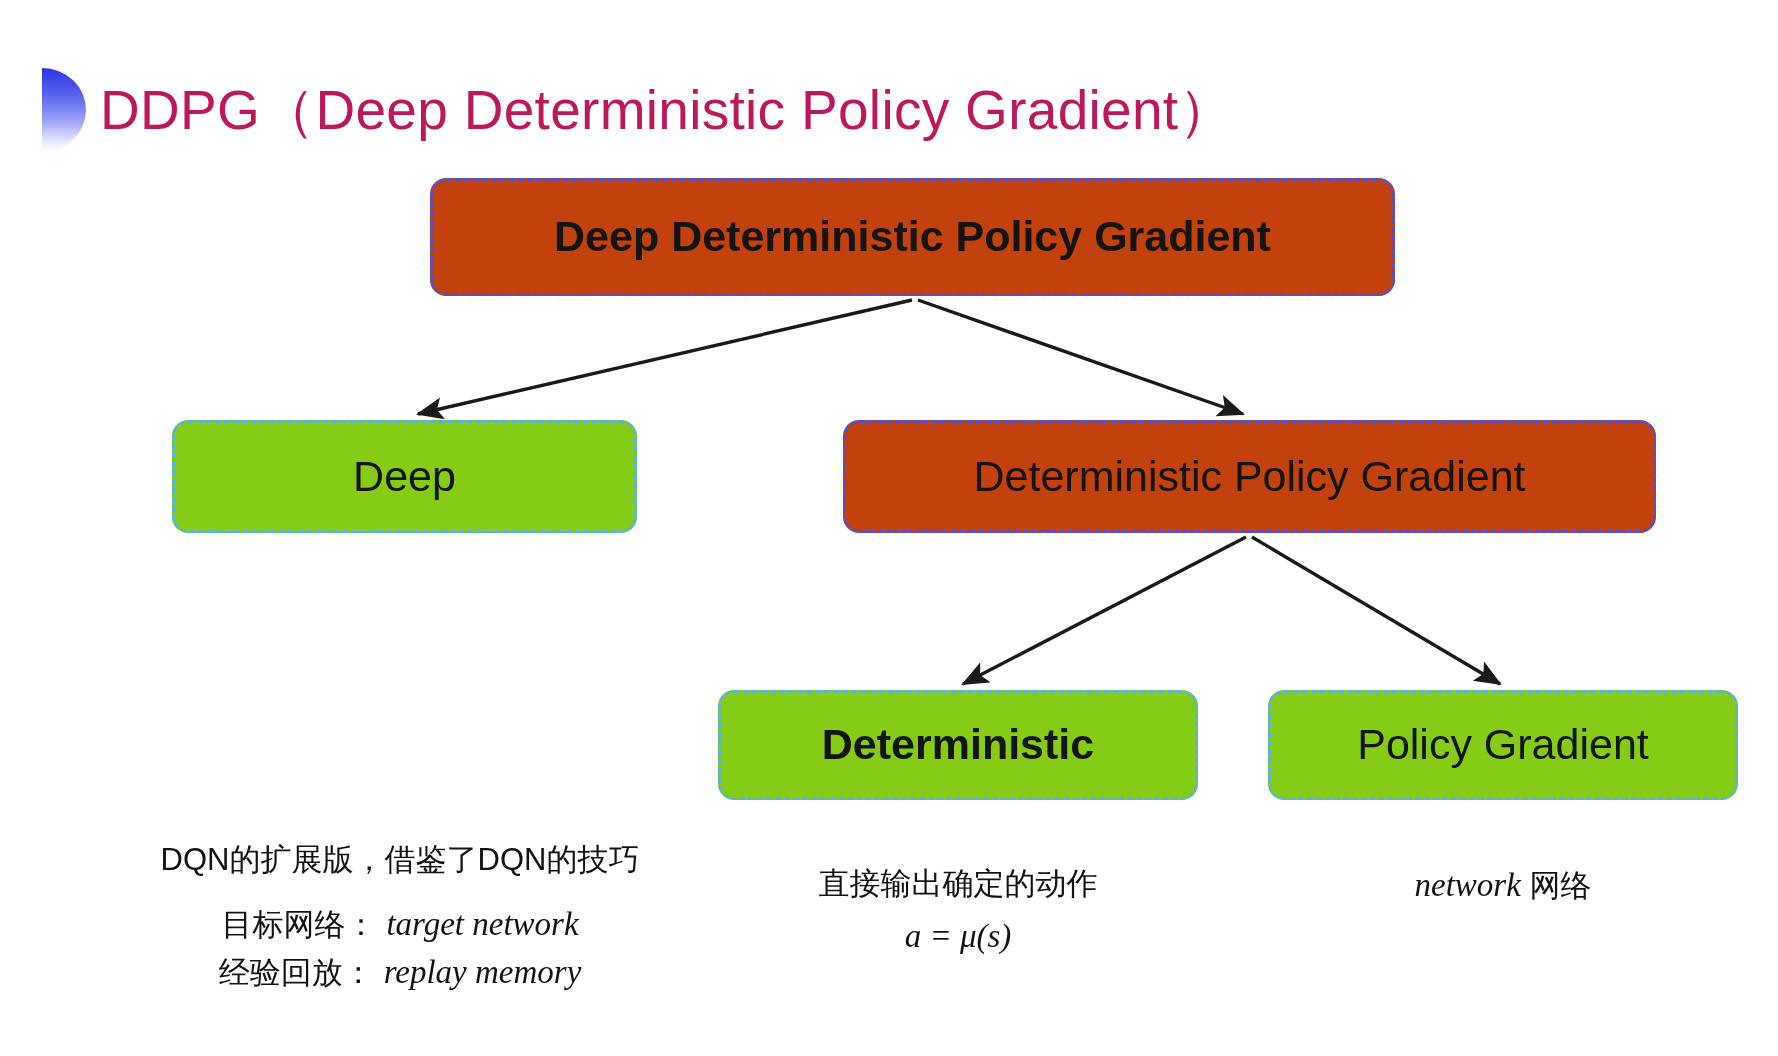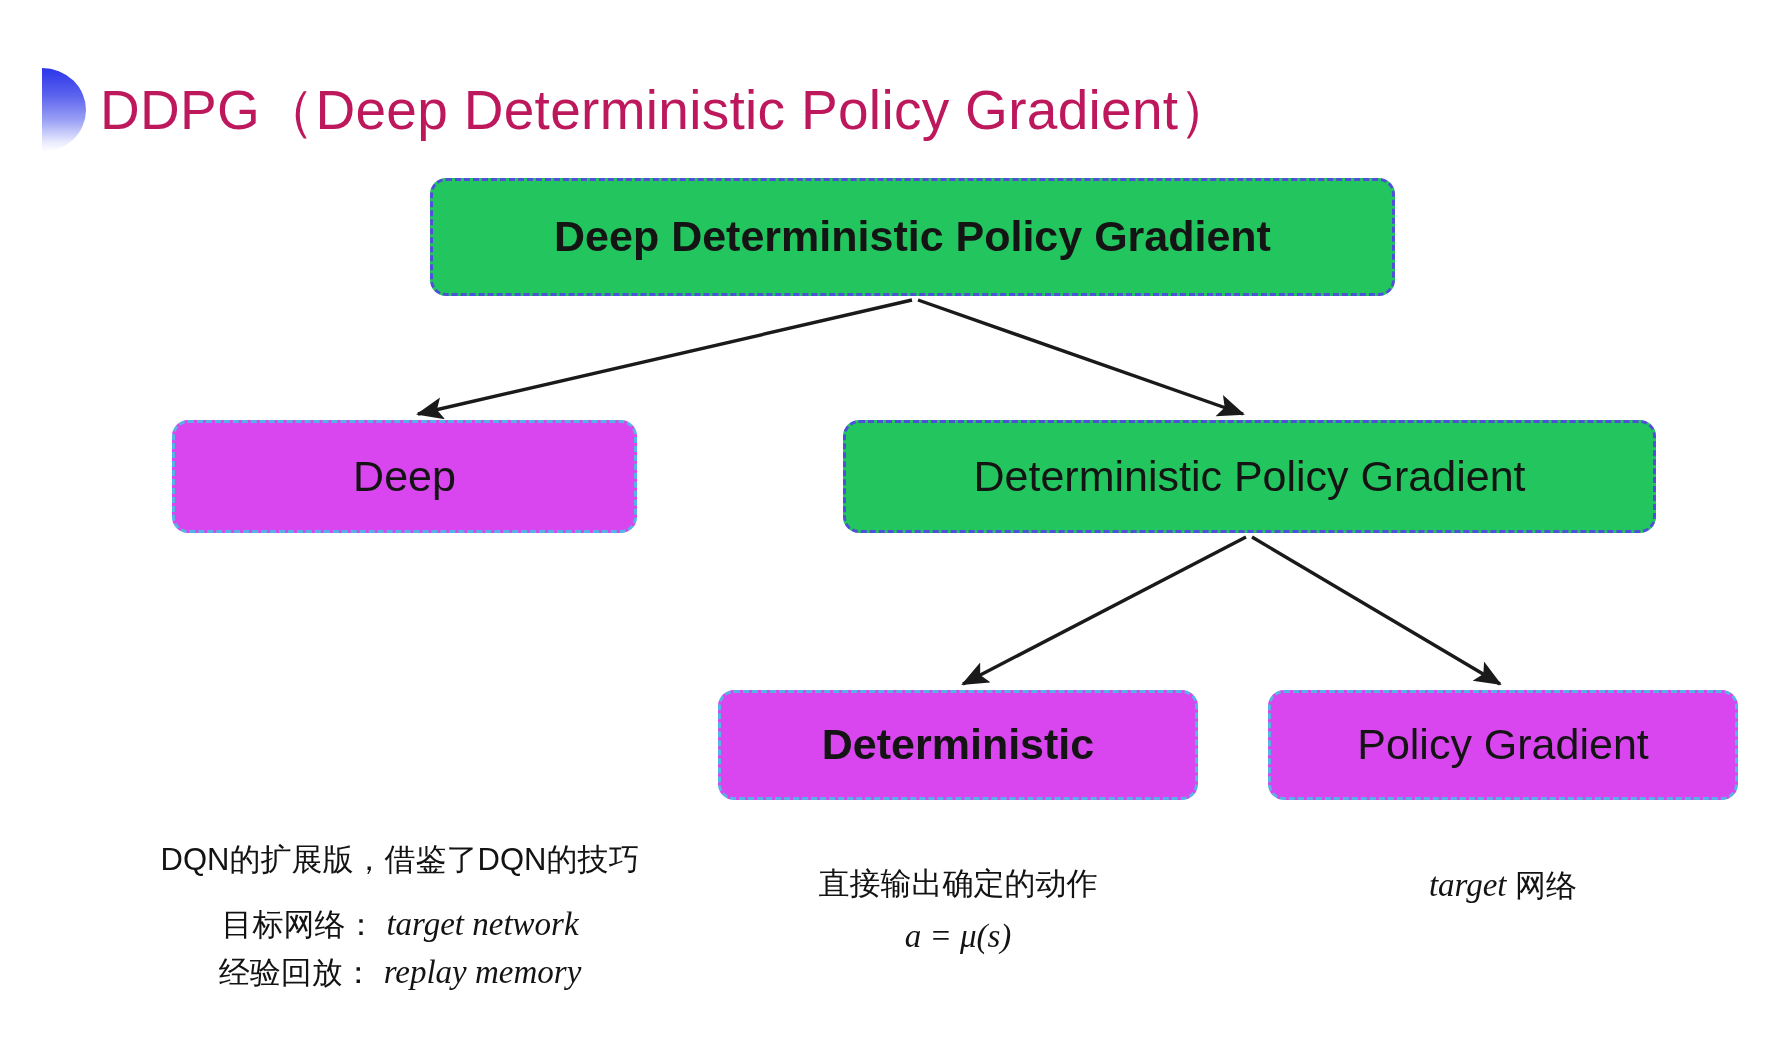--- a/index.html
+++ b/index.html
@@ -64,25 +64,25 @@
     box-sizing: border-box;
     display: flex;
     align-items: center;
     justify-content: center;
     border-radius: 16px;
     color: #141414;
     text-align: center;
     line-height: 1.15;
   }
   .node.purple {
-    background: #22c55e;
+    background: #c2410c;
     border: 3px dashed #4f4fd8;
   }
   .node.blue {
-    background: #d946ef;
+    background: #84cc16;
     border: 3px dashed #56b3e4;
   }
   .node-label {
     display: block;
     padding: 0 14px;
     white-space: nowrap;
   }
 
   #node-root      { left: 430px;  top: 178px; width: 965px; height: 118px; font-size: 43px; font-weight: 700; }
   #node-deep      { left: 172px;  top: 420px; width: 465px; height: 113px; font-size: 43px; font-weight: 400; }
@@ -175,16 +175,16 @@
     <span class="ann-line l2"><span class="cn">目标网络：</span><span class="sp-gap"></span><span class="mathit">target network</span></span>
     <span class="ann-line l3"><span class="cn">经验回放：</span><span class="sp-gap"></span><span class="mathit">replay memory</span></span>
   </div>
 
   <div class="annotation" id="ann-det">
     <span class="ann-line l1 cn">直接输出确定的动作</span>
     <span class="ann-line l2 mathit">a = μ(s)</span>
   </div>
 
   <div class="annotation" id="ann-pg">
-    <span class="ann-line l2"><span class="mathit">target</span><span class="cn"> 网络</span></span>
+    <span class="ann-line l2"><span class="mathit">network</span><span class="cn"> 网络</span></span>
   </div>
 
 </div>
 
 </body></html>

